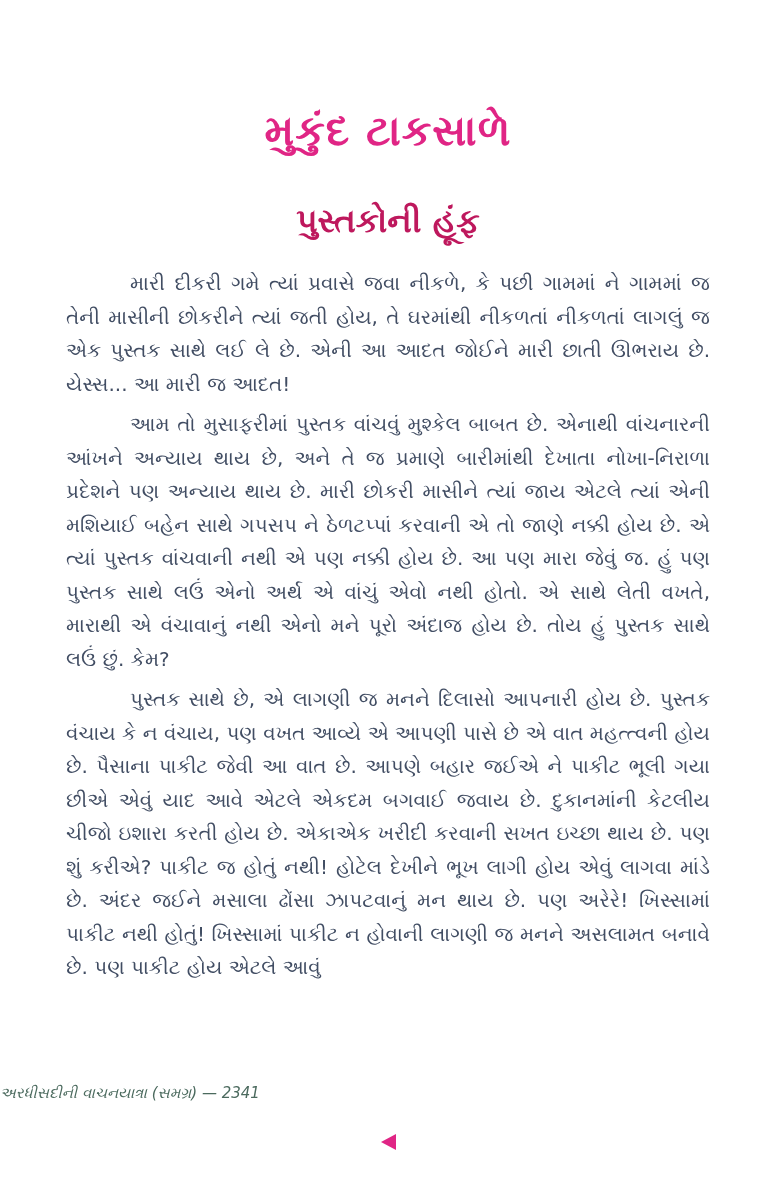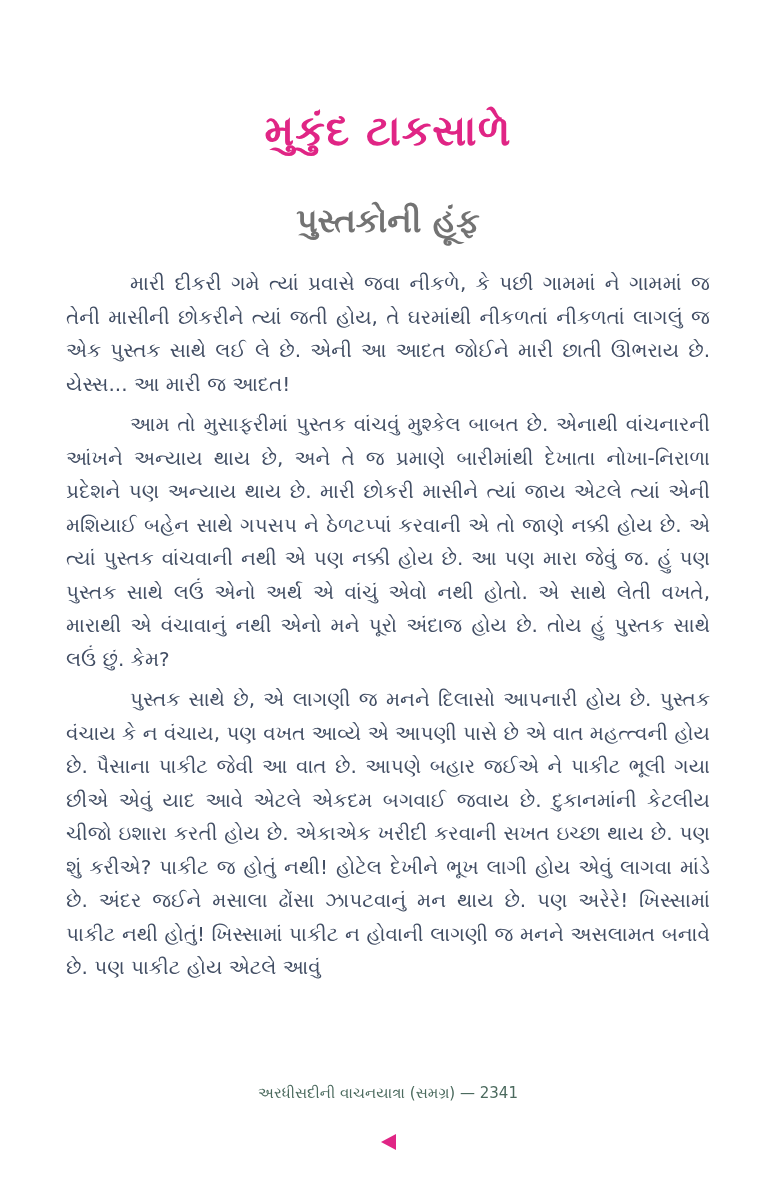--- a/index.html
+++ b/index.html
@@ -25,41 +25,41 @@
     font-weight: bold;
     color: #e02585;          
     letter-spacing: 1px;
   }
   .article-title {
     margin: 0;
     padding-top: 46px;
     text-align: center;
     font-size: 33px;
     font-weight: bold;
-    color: #737373;          
+    color: #be185d;          
   }
   .article-body {
     margin: 26px 66px 0 66px;
     color: #414d63;          
     font-size: 20px;
     line-height: 33.5px;
     text-align: justify;
   }
   .article-body p {
     margin: 0 0 7px 0;
     text-indent: 64px;
   }
   .footer-caption {
     position: absolute;
     left: 0;
     right: 0;
     top: 1072px;
-    text-align: center;
     font-size: 15px;
     color: #4b6a5e;          
+    font-style: italic;
   }
   .nav-prev {
     position: absolute;
     left: 50%;
     top: 1122px;
     transform: translateX(-50%);
     width: 16px;
     height: 16px;
     cursor: pointer;
     display: flex;

